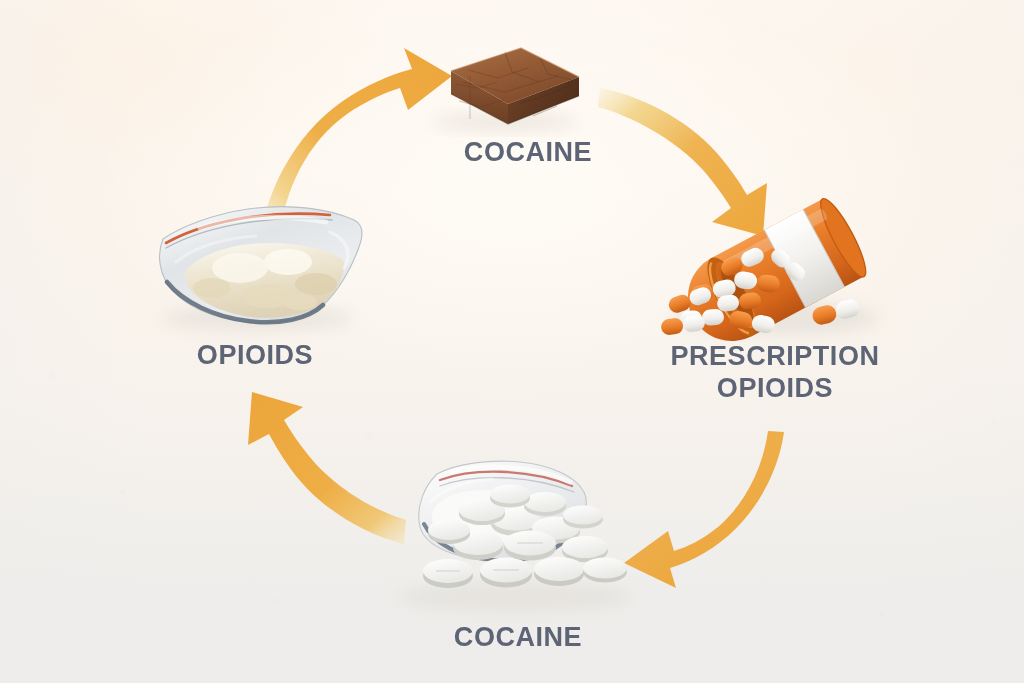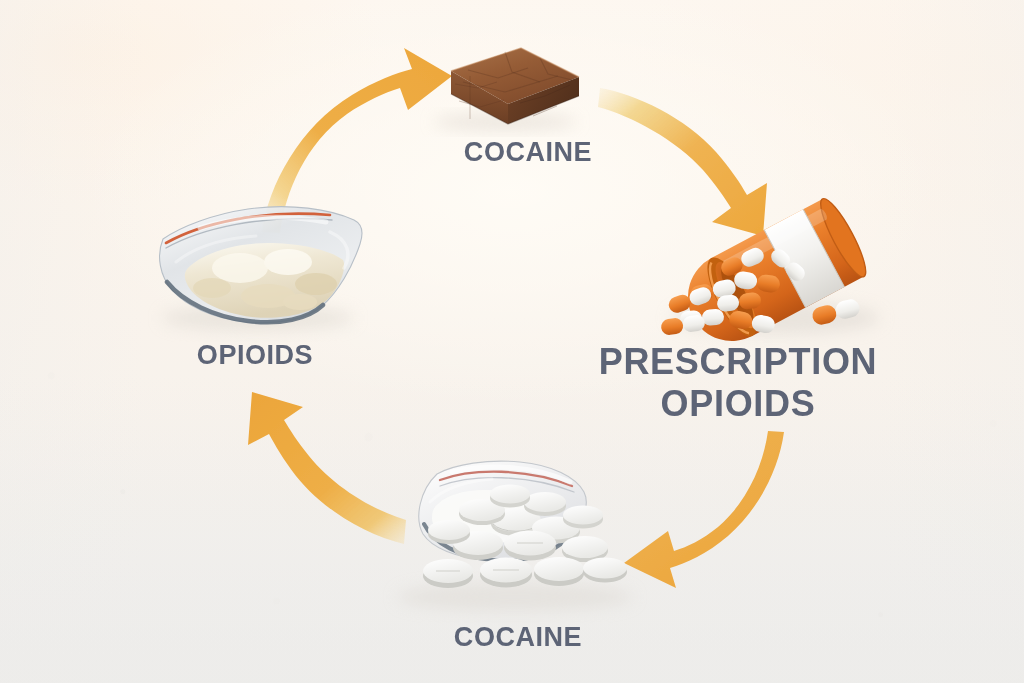--- a/index.html
+++ b/index.html
@@ -71,21 +71,21 @@
     position: absolute;
     font-weight: bold;
     color: #5d6476;
     letter-spacing: 0.02em;
     text-align: center;
     white-space: pre;
     line-height: 1.18;
     user-select: none;
   }
   #label-heroin  { left: 388px; top: 137px; width: 280px; font-size: 27px; }
-  #label-rx      { left: 598px; top: 341px; width: 280px; font-size: 36px; }
+  #label-rx      { left: 635px; top: 341px; width: 280px; font-size: 27px; }
   #label-fent    { left: 378px; top: 622px; width: 280px; font-size: 27px; }
   #label-cocaine { left: 115px; top: 340px; width: 280px; font-size: 27px; }
 </style>
 </head>
 <body>
 
 <div id="stage">
 
   <div class="bg-base"></div>
   <div class="bg-warm"></div>

